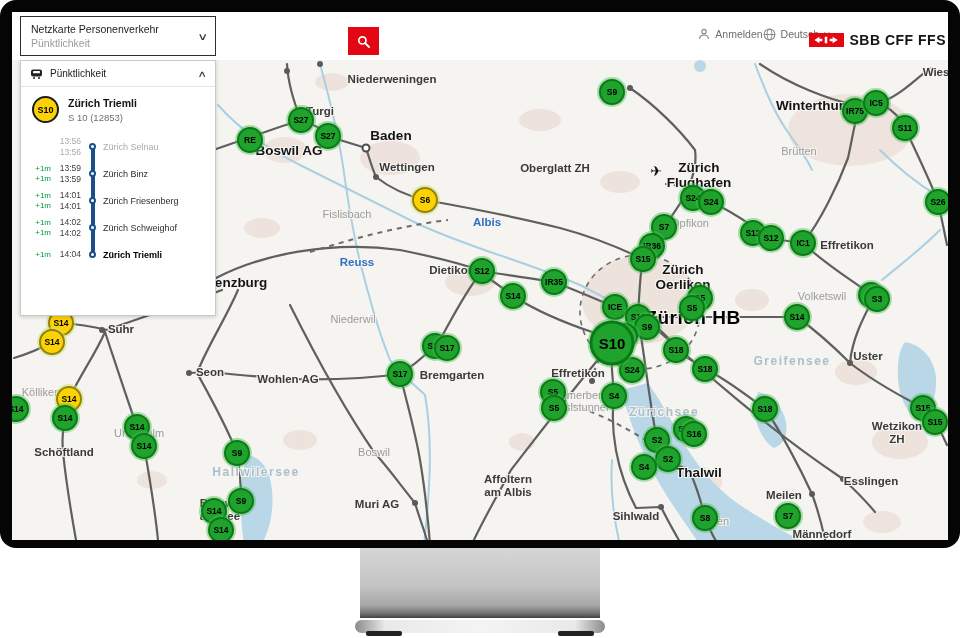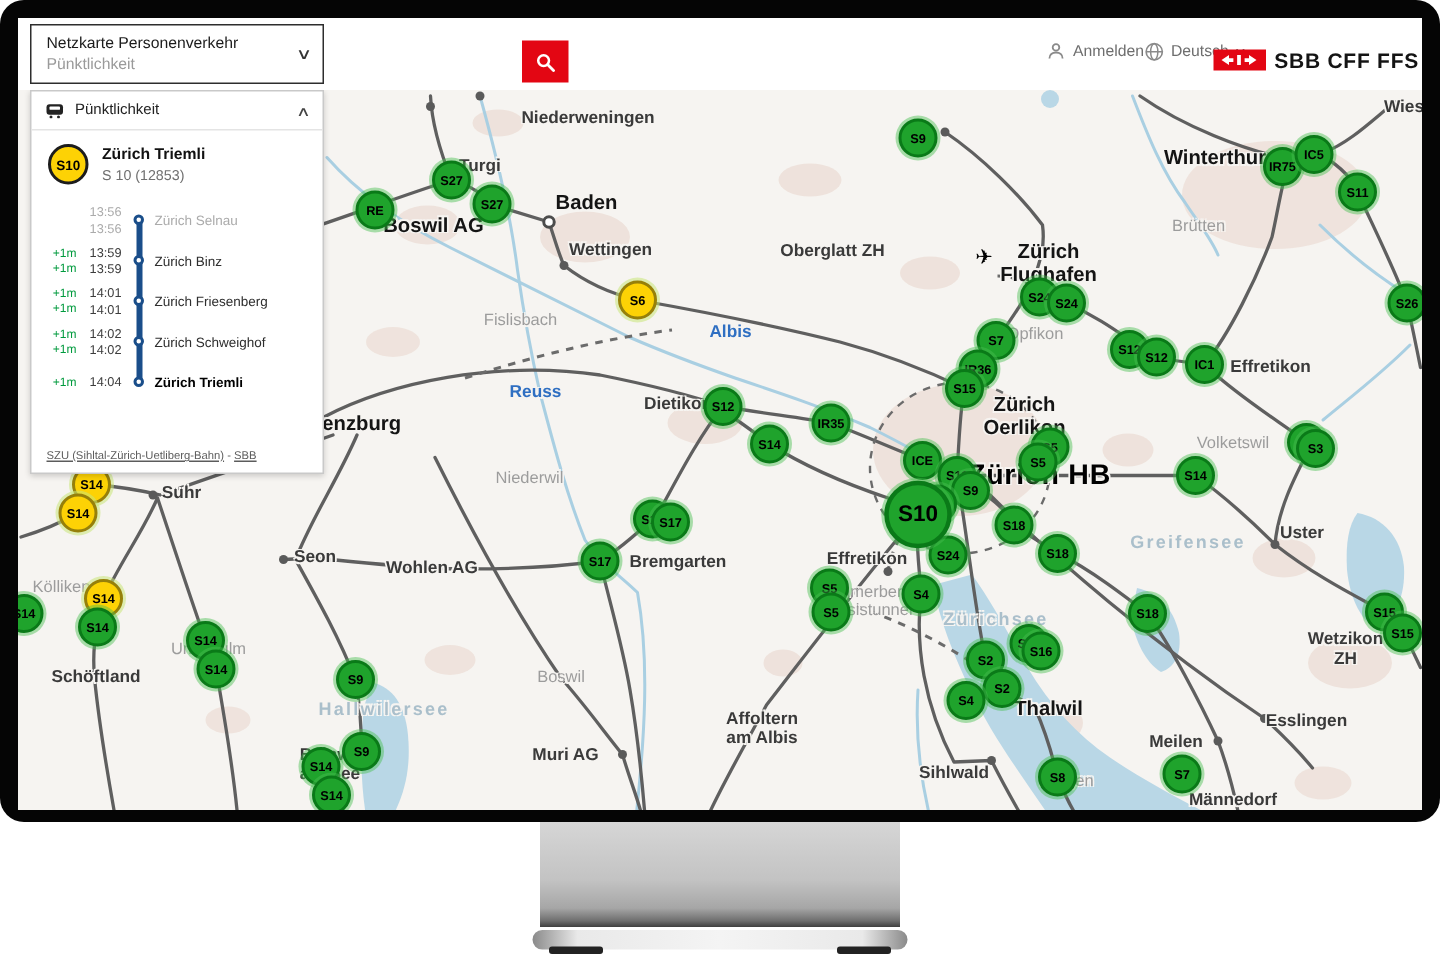--- a/index.html
+++ b/index.html
@@ -383,17 +383,16 @@
             <span class="pt"></span>
             <div class="nm">Zürich Schweighof</div>
           </div>
           <div class="stop-row terminal">
             <div class="dl">+1m</div>
             <div class="tm">14:04</div>
             <span class="pt"></span>
             <div class="nm">Zürich Triemli</div>
           </div>
         </div>
-      <div class="panel-ft" id="panel-footer"><a>SZU (Sihltal-Zürich-Uetliberg-Bahn)</a> - <a>SBB</a></div>
     </div>
 
   </div>
 </div>
 
 </body></html>

